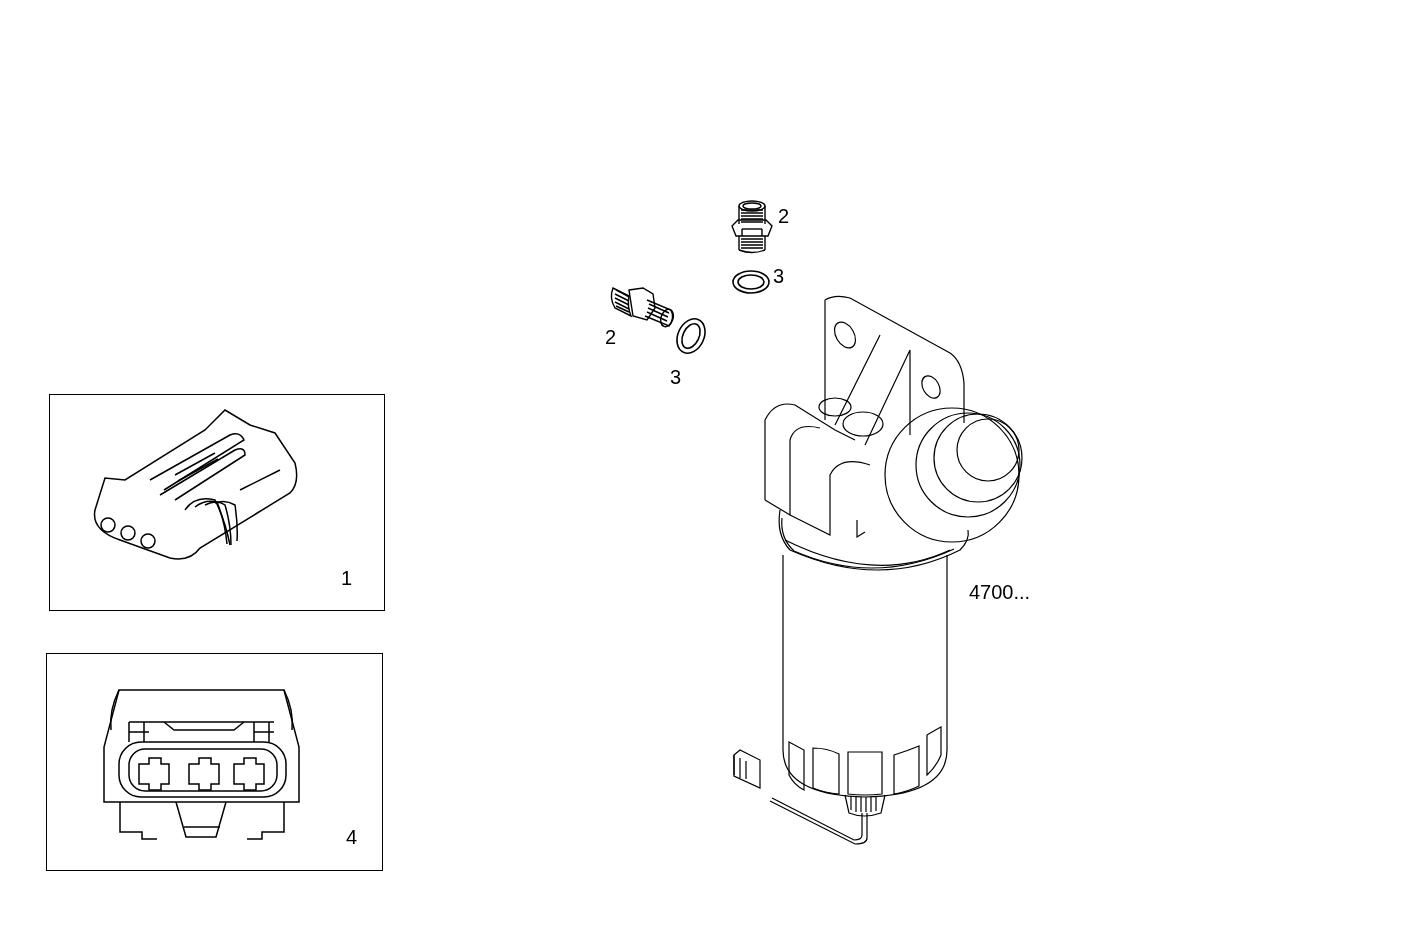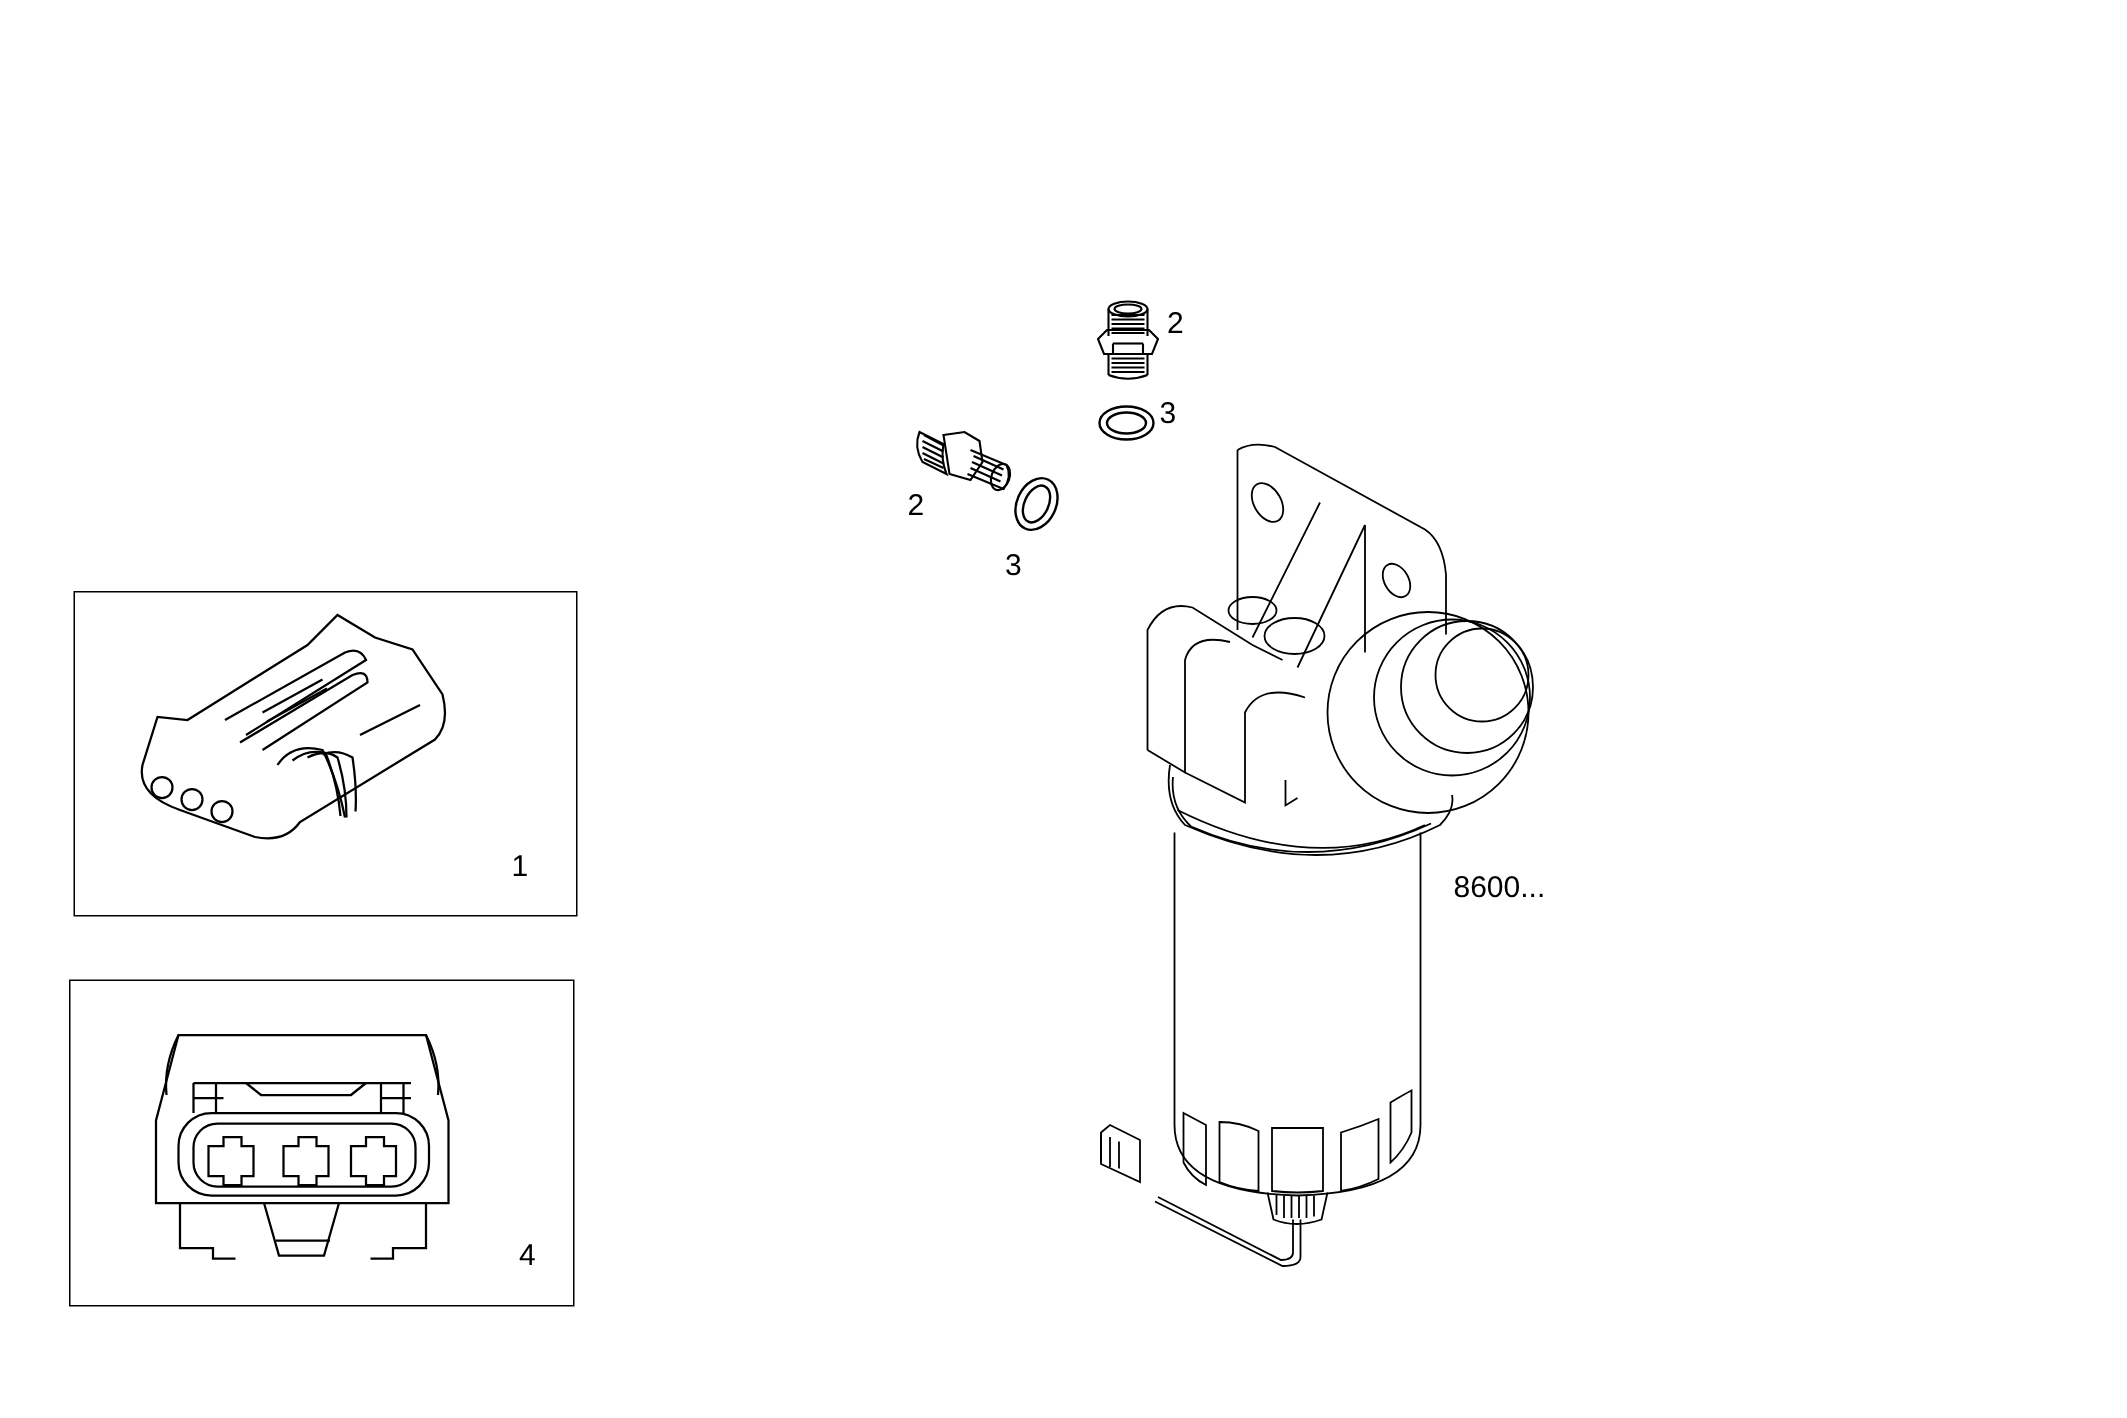--- a/index.html
+++ b/index.html
@@ -99,21 +99,21 @@
 
       <path d="M125 505 l4 18 q15 6 32 0 l4 -18"></path>
       <path d="M131 506 v14 M136 507 v15 M141 507 v15 M146 507 v15 M151 507 v15 M156 507 v14"></path>
 
       <path d="M142 523 v22 q0 5 -8 5 l-82 -42"></path>
       <path d="M147 523 v25 q0 6 -12 6 l-85 -43"></path>
       <path d="M14 465 l6 -5 l20 10 l0 28 l-26 -12 z"></path>
       <path d="M14 465 v20 M20 468 v20 M26 471 v18"></path>
     </g>
   </svg>
-  <div class="label" style="left:969px;top:582px">8600...</div>
+  <div class="label" style="left:969px;top:582px">4700...</div>
 
   <div class="inset" style="left:49px;top:394px;width:336px;height:217px">
     <svg style="left:40px;top:20px" width="210" height="155" viewBox="0 0 210 155">
       <g fill="none" stroke="#000" stroke-width="1.5">
         <path d="M5 95 q-4 20 25 30 l50 18 q20 4 30 -10 l90 -55 q10 -10 5 -30 l-20 -30 l-25 -8 l-25 -15 l-20 20 l-80 50 l-20 -2 z"></path>
         <circle cx="18" cy="110" r="7"></circle>
         <circle cx="38" cy="118" r="7"></circle>
         <circle cx="58" cy="126" r="7"></circle>
         <path d="M60 65 l80 -45 q10 -4 14 5 l-80 50"></path>
         <path d="M70 80 l75 -45 q10 -4 10 5 l-70 45"></path>

